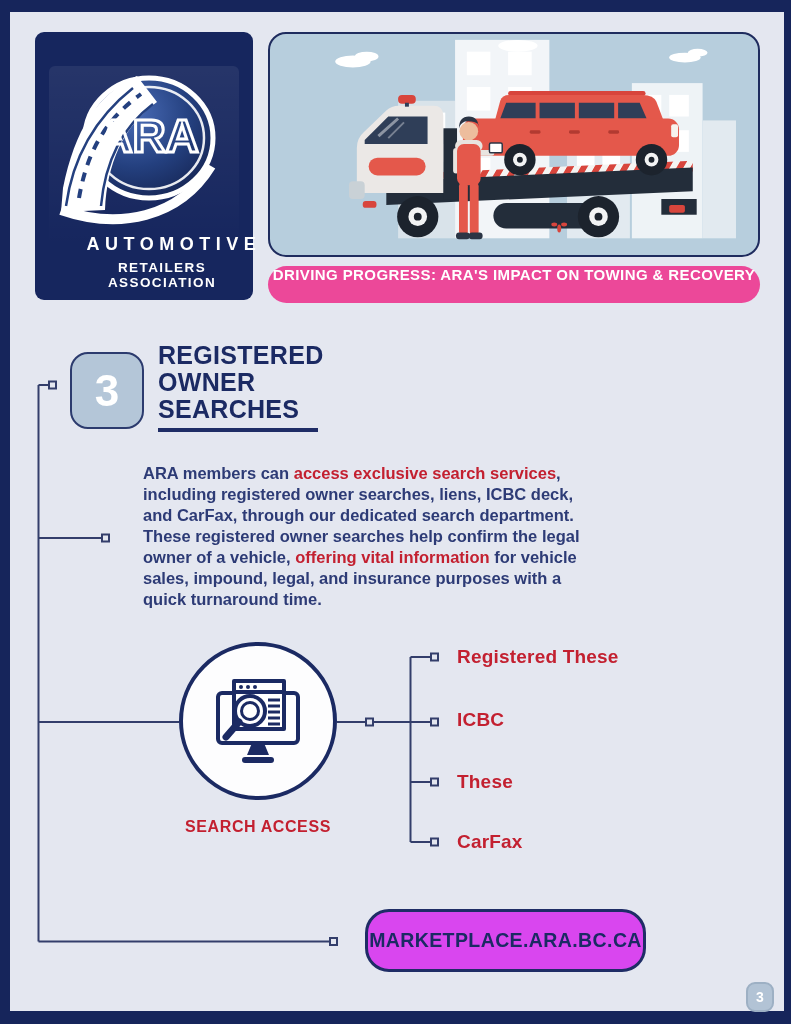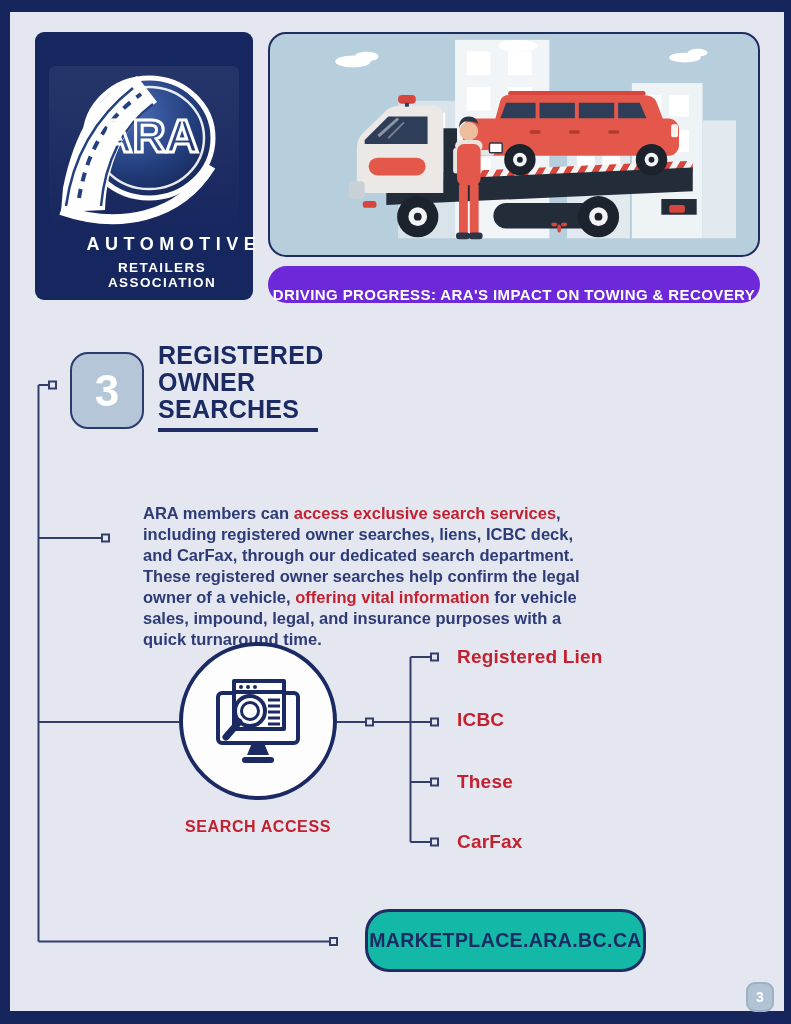--- a/index.html
+++ b/index.html
@@ -33,22 +33,22 @@
     position:absolute; left:0; right:0; top:228px; text-align:center;
     color:#ffffff; font-size:13.5px; font-weight:700; letter-spacing:1.4px; word-spacing:5px;margin-left:36px;
   }
   .hero {
     position:absolute; left:268px; top:32px; width:492px; height:225px;
     background:#b7cedd; border:2px solid #1f2c5e; border-radius:18px; overflow:hidden;
   }
   .hero svg { display:block; width:100%; height:100%; }
   .banner {
     position:absolute; left:268px; top:266px; width:492px; height:37px;
-    background:#6d28d9; border-radius:18.5px;
-    display:flex; align-items:flex-end; justify-content:center;
+    background:#ec4899; border-radius:18.5px;
+    display:flex; align-items:flex-start; justify-content:center;
     color:#ffffff; font-size:15px; font-weight:800; letter-spacing:0.4px;
   }
   
   .step-badge {
     position:absolute; left:70px; top:352px; width:74px; height:77px;
     background:#b4c6d8; border:2px solid #2c3b6e; border-radius:18px;
     display:flex; align-items:center; justify-content:center;
     color:#ffffff; font-size:44px; font-weight:800;
   }
   .section-title {
@@ -56,42 +56,42 @@
     color:#1b2a63; font-size:25px; font-weight:800; line-height:1.08;
     letter-spacing:0.3px; white-space:pre-line;
   }
   .title-underline {
     position:absolute; left:158px; top:428px; width:160px; height:3.5px;
     background:#1f2d66;
   }
   
   .body-copy {
     position:absolute; left:143px; top:463px; width:453px;
-    color:#2d3b76; font-size:16.5px; font-weight:700; line-height:21px;margin-top:40px;
+    color:#2d3b76; font-size:16.5px; font-weight:700; line-height:21px;
   }
   .body-copy .em { color:#c32030; }
   
   .connectors { position:absolute; left:0; top:0; width:791px; height:1024px; pointer-events:none; }
   .search-circle {
     position:absolute; left:179px; top:642px; width:158px; height:158px;
     background:#fdfdfe; border:4px solid #1b2a63; border-radius:50%;
     display:flex; align-items:center; justify-content:center;
   }
   .search-access-label {
     position:absolute; left:148px; top:818px; width:220px; text-align:center;
     color:#c32030; font-size:16px; font-weight:800; letter-spacing:0.6px;
   }
   .search-item {
     position:absolute; left:457px; height:24px;
     color:#c32030; font-size:19px; font-weight:800; letter-spacing:0.2px;
   }
   
   .marketplace {
     position:absolute; left:365px; top:909px; width:281px; height:63px;
-    background:#14b8a6; border:3px solid #1f2d66; border-radius:24px;
+    background:#d946ef; border:3px solid #1f2d66; border-radius:24px;
     display:flex; align-items:center; justify-content:center;
     color:#1b2a63; font-size:19.5px; font-weight:800; letter-spacing:0.4px;
   }
   .page-badge {
     position:absolute; left:746px; top:982px; width:28px; height:30px;
     background:#b2c3d5; border:2px solid #9db0c4; border-radius:9px;
     display:flex; align-items:center; justify-content:center;
     color:#ffffff; font-size:14px; font-weight:800;
   }
 </style>
@@ -300,21 +300,21 @@
         <circle cx="38" cy="14" r="2"></circle>
         <circle cx="45" cy="14" r="2"></circle>
       <path d="M42,70 h12 l5,12 h-22 z"></path>
       <rect x="32" y="84" width="32" height="6" rx="3"></rect>
     </g>
     <line x1="29" y1="49" x2="16" y2="64" stroke="#1b2a63" stroke-width="7" stroke-linecap="round"></line>
   </svg>
 </div>
 <div class="search-access-label">SEARCH ACCESS</div>
 
-<div class="search-item" style="top:646px;">Registered Lien</div>
+<div class="search-item" style="top:646px;">Registered These</div>
 <div class="search-item" style="top:709px;">ICBC</div>
 <div class="search-item" style="top:771px;">These</div>
 <div class="search-item" style="top:831px;">CarFax</div>
 
 <div class="marketplace">
   <span>MARKETPLACE.ARA.BC.CA</span>
 </div>
 <div class="page-badge">
   <span>3</span>
 </div>

